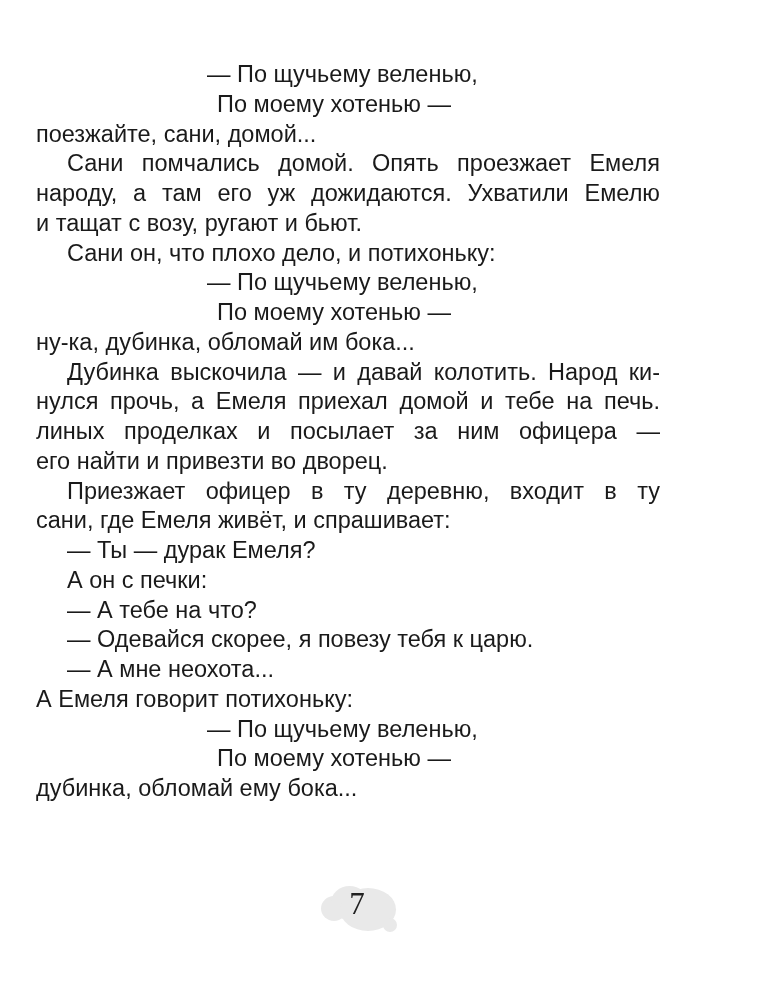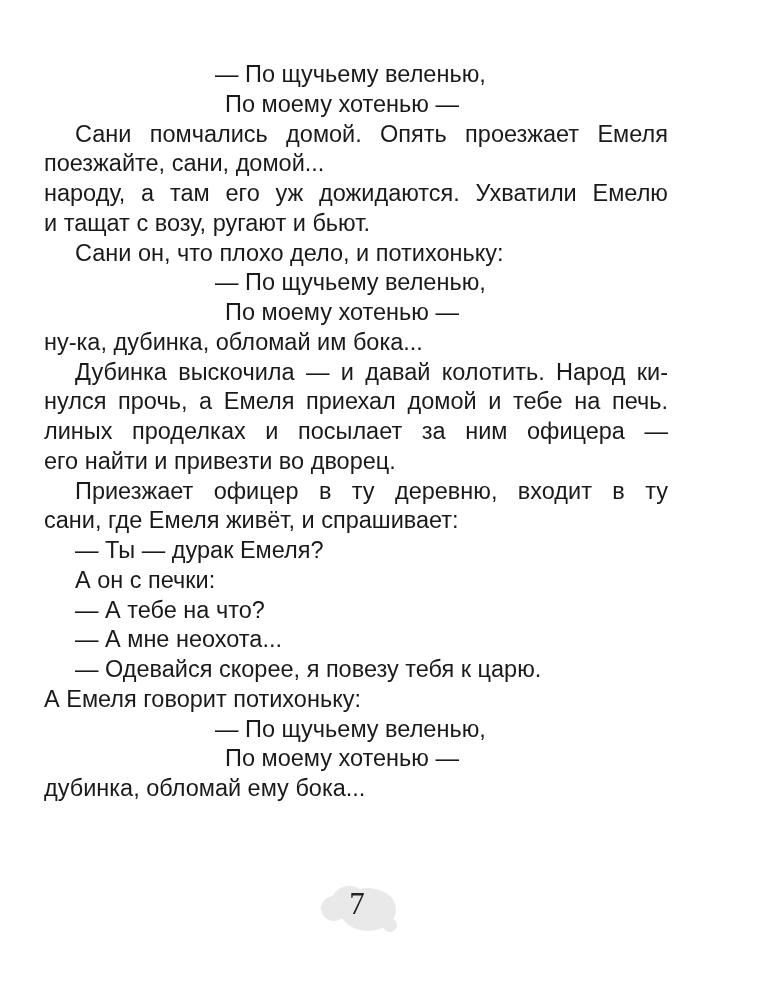--- a/index.html
+++ b/index.html
@@ -3,21 +3,21 @@
 <meta charset="utf-8">
 <style>
   html,body{margin:0;padding:0;}
   body{
     width:768px;height:1000px;background:#ffffff;
     font-family:"Liberation Sans","DejaVu Sans",sans-serif;
     color:#1a1a1a;
   }
   .page{position:relative;width:768px;height:1000px;background:#ffffff;overflow:hidden;}
   .text-block{
-    position:absolute;left:44px;top:60px;width:624px;
+    position:absolute;left:36px;top:60px;width:624px;
     font-size:23.5px;line-height:29.75px;
   }
   .line{white-space:nowrap;}
   .line.just{white-space:normal;text-align:justify;text-align-last:justify;}
   .line.ind{padding-left:31px;}
   .line.v1{padding-left:171px;}
   .line.v2{padding-left:181px;}
   .pagefoot{position:absolute;left:321px;top:885px;width:80px;height:52px;}
   .cl{position:absolute;border-radius:50%;}
   .cl.b1{left:0;top:11px;width:26px;height:25px;}
@@ -31,39 +31,39 @@
   }
 </style>
 </head>
 <body style="background: rgb(255, 255, 255); color: rgb(26, 26, 26);">
 
 <div class="page">
 
   <div class="text-block" id="text-block">
       <div class="line v1">— По щучьему веленью,</div>
       <div class="line v2">По моему хотенью —</div>
+      <div class="line">поезжайте, сани, домой...</div>
       <div class="line ind just">Сани помчались домой. Опять проезжает Емеля</div>
-      <div class="line">поезжайте, сани, домой...</div>
       <div class="line just">народу, а там его уж дожидаются. Ухватили Емелю</div>
       <div class="line">и тащат с возу, ругают и бьют.</div>
       <div class="line ind">Сани он, что плохо дело, и потихоньку:</div>
       <div class="line v1">— По щучьему веленью,</div>
       <div class="line v2">По моему хотенью —</div>
       <div class="line">ну-ка, дубинка, обломай им бока...</div>
       <div class="line ind just">Дубинка выскочила — и давай колотить. Народ ки-</div>
       <div class="line just">нулся прочь, а Емеля приехал домой и тебе на печь.</div>
       <div class="line just">линых проделках и посылает за ним офицера —</div>
       <div class="line">его найти и привезти во дворец.</div>
       <div class="line ind just">Приезжает офицер в ту деревню, входит в ту</div>
       <div class="line">сани, где Емеля живёт, и спрашивает:</div>
       <div class="line ind">— Ты — дурак Емеля?</div>
       <div class="line ind">А он с печки:</div>
       <div class="line ind">— А тебе на что?</div>
+      <div class="line ind">— Одевайся скорее, я повезу тебя к царю.</div>
       <div class="line ind">— А мне неохота...</div>
-      <div class="line ind">— Одевайся скорее, я повезу тебя к царю.</div>
       <div class="line">А Емеля говорит потихоньку:</div>
       <div class="line v1">— По щучьему веленью,</div>
       <div class="line v2">По моему хотенью —</div>
       <div class="line">дубинка, обломай ему бока...</div>
     </div>
 
   <div class="pagefoot">
     <div class="cloud">
       <div class="cl b1" style="background: rgb(233, 233, 233);"></div>
       <div class="cl b2" style="background: rgb(233, 233, 233);"></div>

